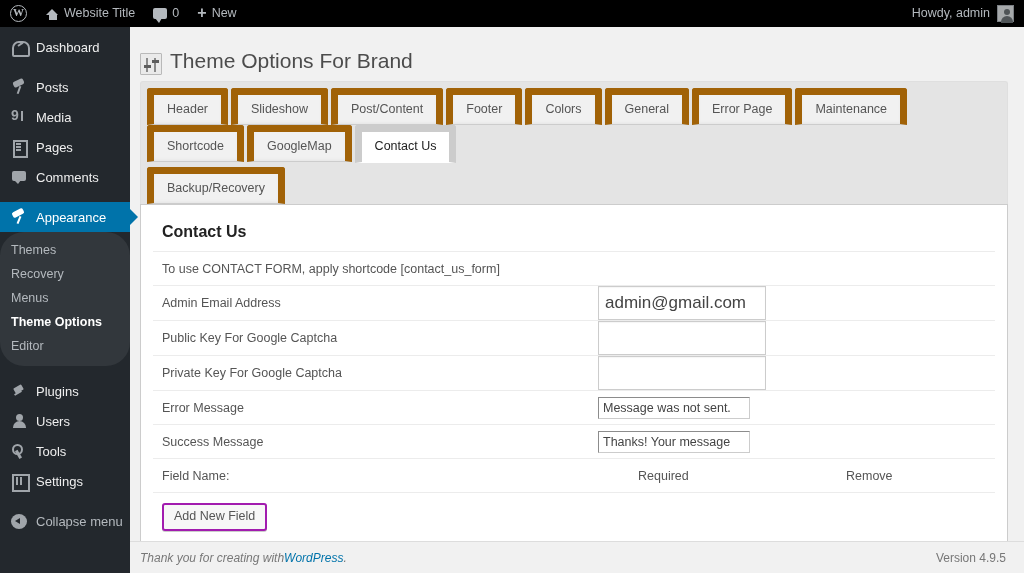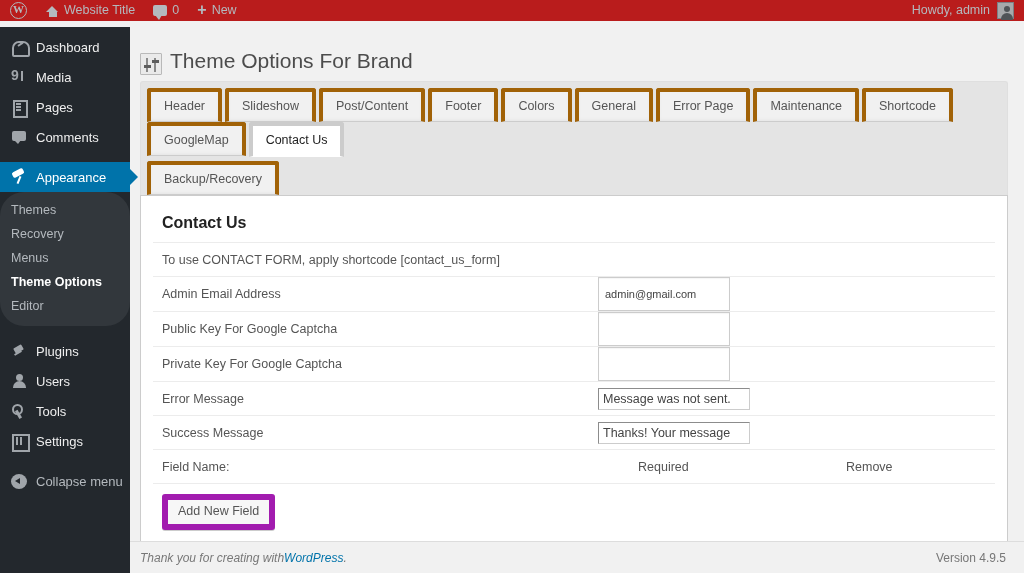--- a/index.html
+++ b/index.html
@@ -11,22 +11,22 @@
     background: #f1f1f1;
     font-family: "Liberation Sans", "DejaVu Sans", sans-serif;
     font-size: 13px;
     color: #444;
     -webkit-font-smoothing: antialiased;
   }
   #screen { position: relative; width: 1024px; height: 573px; background: #f1f1f1; }
 
   
   #adminbar {
-    position: absolute; top: 0; left: 0; width: 1024px; height: 21px;
-    background: #b91c1c; color: #b4b9be;
+    position: absolute; top: 0; left: 0; width: 1024px; height: 27px;
+    background: #000000; color: #b4b9be;
     font-size: 12.5px; line-height: 27px;
     display: flex; align-items: center;
     z-index: 30;
   }
   .ab-item {
     display: flex; align-items: center; gap: 5px;
     padding: 0 9px; height: 27px; color: #b4b9be; white-space: nowrap;
   }
   .ab-item.wplogo { padding: 0 10px 0 10px; }
   .ab-spacer { flex: 1 1 auto; }
@@ -153,21 +153,21 @@
     border-radius: 3px 3px 0 0;
   }
   .tabrow { display: flex; flex-wrap: wrap; }
   .tab {
     display: inline-block;
     padding: 6px 13px 7px 13px;
     margin: 0 3px 0 0;
     font-size: 12.5px;
     color: #555;
     background: #f1f1f1;
-    border: 4px solid #a16207;
+    border: 7px solid #a16207;
     border-bottom: 1px solid #ccc;
     border-radius: 3px 3px 0 0;
     line-height: 16px;
     white-space: nowrap;
     position: relative;
     box-shadow: inset 0 -2px 4px -2px rgba(0,0,0,.08);
   }
   .tab.active {
     background: #fff;
     color: #222;
@@ -196,40 +196,40 @@
   }
   .row {
     display: flex; align-items: center;
     border-top: 1px solid #ececec;
     min-height: 34px;
     padding: 0 0 0 9px;
   }
   .row .lbl { font-size: 12.5px; color: #555; flex: 0 0 auto; }
   .row .fieldwrap { margin-left: auto; width: 397px; display: flex; align-items: center; }
   .txtinput {
-    width: 132px; height: 23px;
+    width: 168px; height: 23px;
     border: 1px solid #ccc; background: #fff;
-    font-family: "Liberation Sans", sans-serif; font-size: 11px; color: #444;
+    font-family: "Liberation Sans", sans-serif; font-size: 17px; color: #444;
     padding: 16px 6px; outline: none; border-radius: 0;
     box-shadow: inset 0 1px 1px rgba(0,0,0,.04);
   }
   .txtarea {
     width: 152px; height: 22px;
     border: 1px solid #ccc; border-top: 1px solid #8c8c8c; border-left: 1px solid #8c8c8c;
     background: #fff; resize: none; overflow: hidden;
     font-family: "Liberation Sans", sans-serif; font-size: 12.5px; color: #444;
     padding: 2px 4px; line-height: 16px; outline: none;
   }
   .row.fieldname .fieldwrap { justify-content: flex-start; }
   .req-col { width: 208px; font-size: 12.5px; color: #555; margin-left: 40px; }
   .rem-col { font-size: 12.5px; color: #555; }
   .btnrow { border-top: 1px solid #ececec; padding: 10px 0 0 9px; }
   .secondary-btn {
     display: inline-block; font-size: 12.5px; color: #555;
-    background: #f7f7f7; border: 6px solid #a21caf; border-radius: 3px;
+    background: #f7f7f7; border: 2px solid #a21caf; border-radius: 3px;
     padding: 4px 10px 5px 10px; line-height: 15px; cursor: pointer;
     box-shadow: 0 1px 0 #ccc;
     font-family: "Liberation Sans", sans-serif;
   }
   #saverow { padding: 18px 0 0 10px; }
   .primary-btn {
     display: inline-block; font-size: 12.5px; color: #fff;
     background: #0085ba; border: 1px solid #0073aa; border-radius: 3px;
     padding: 5px 11px 6px 11px; line-height: 15px; cursor: pointer;
     box-shadow: 0 1px 0 #006799;
@@ -274,20 +274,24 @@
     </div>
   </div>
 
   <div id="sidebar">
 
     <div class="menu-top" style="margin-top:5px;">
       <span class="mi ico-dash"></span>
       <span class="mlabel">Dashboard</span>
     </div>
 
+    <div class="menu-top sep-top">
+      <span class="mi ico-pin"></span>
+      <span class="mlabel">Posts</span>
+    </div>
     <div class="menu-top">
       <span class="mi ico-media"></span>
       <span class="mlabel">Media</span>
     </div>
     <div class="menu-top">
       <span class="mi ico-pages"></span>
       <span class="mlabel">Pages</span>
     </div>
     <div class="menu-top">
       <span class="mi ico-comments"></span>

